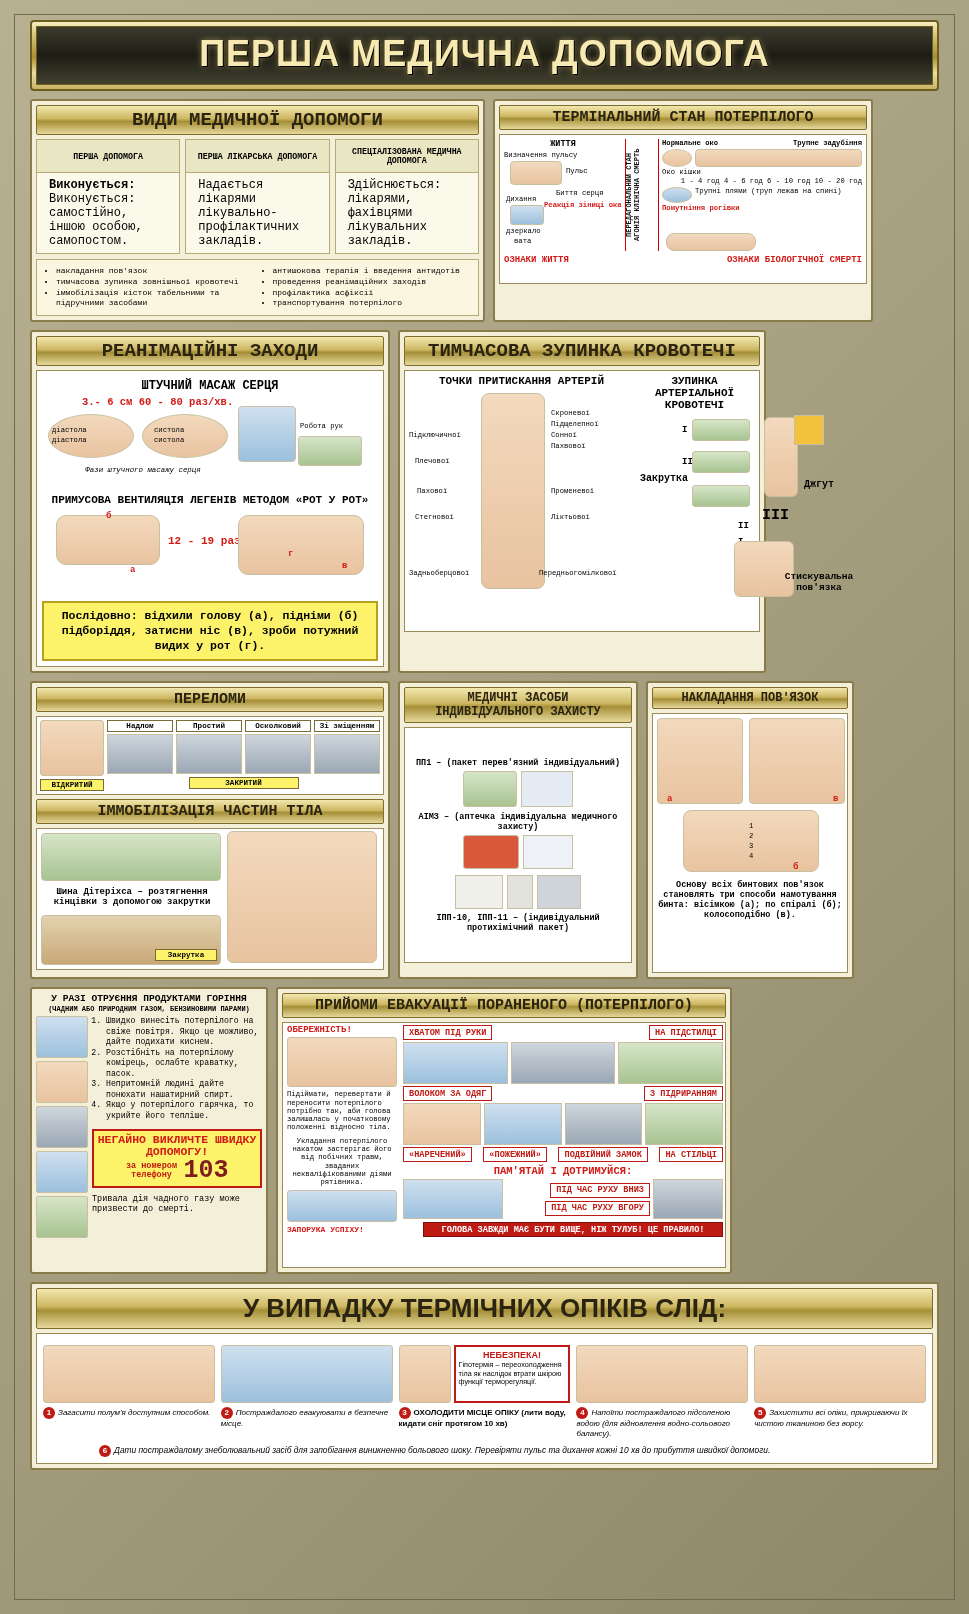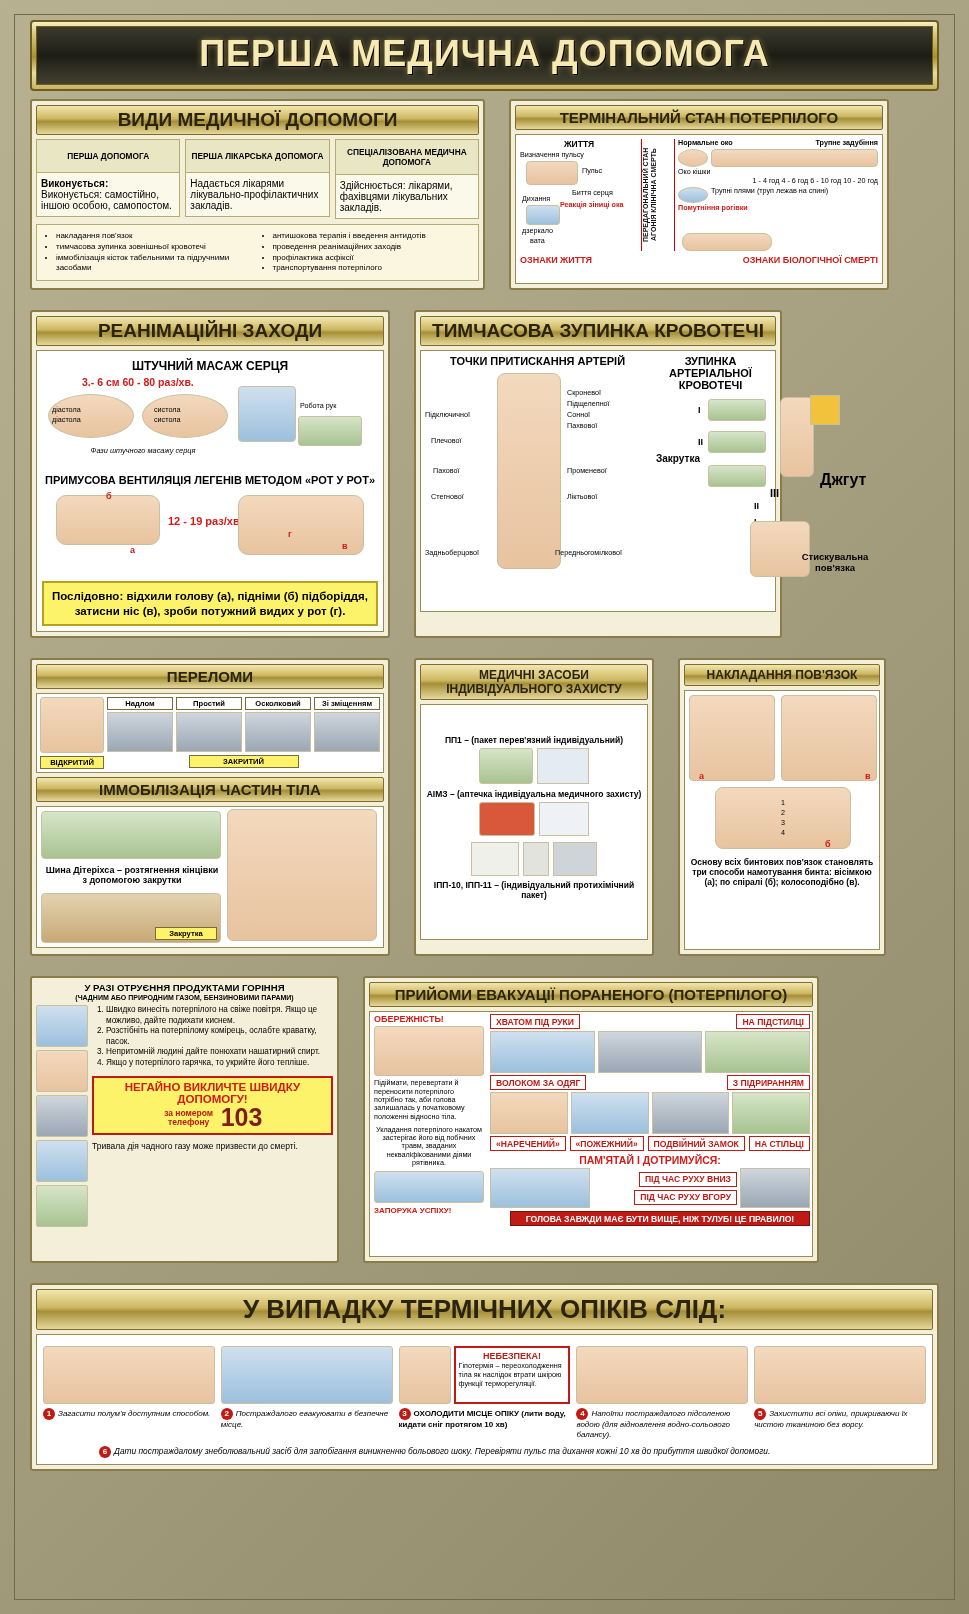--- a/index.html
+++ b/index.html
@@ -38,21 +38,21 @@
   .title-inner h1 {
     margin:0;
     font-size: 36px;
     letter-spacing: 1px;
     font-weight: bold;
     color:#f6e9b2;
     text-shadow: 1px 1px 0 #000, 0 0 6px rgba(255,220,120,.45);
     font-family: "Liberation Sans", sans-serif;
   }
   
-  .row { display:flex; gap:24px; margin: 0 22px 20px 22px; }
+  .row { display:flex; gap:8px; margin: 0 22px 8px 22px; font-family: Liberation Mono, monospace; }
   .panel {
     background:#f3efd8;
     border:2px solid #8a7c4a;
     border-radius:3px;
     padding:4px;
   }
   .bar {
     background: linear-gradient(180deg,#f2e7ae 0%, #cdb762 45%, #a58f37 55%, #e6d89b 100%);
     border:1px solid #7d6c2c;
     text-align:center;
@@ -80,21 +80,21 @@
   #types-panel { width:455px; }
   .types-cols { display:flex; gap:5px; margin-top:4px; }
   .types-cols > div { flex:1; }
   .type-head {
     background:#e9e6c4; border:1px solid #b6ab74; text-align:center;
     font-size:8.3px; font-weight:bold; padding:7px 3px; min-height:34px;
     display:flex; align-items:center; justify-content:center;
   }
   .type-body {
     background:#fbf9ea; border:1px solid #b6ab74; border-top:none;
-    font-size:10px; padding:5px 4px; min-height:44px;
+    font-size:12px; padding:5px 12px; min-height:44px;
   }
   .types-footer {
     margin-top:5px; background:#faf6df; border:1px solid #b6ab74;
     display:flex; gap:12px; padding:6px 10px; font-size:8px; line-height:1.35;
   }
   .types-footer ul { margin:0; padding-left:9px; }
 
   
   #terminal-panel { width:380px; }
   .vert {
@@ -115,21 +115,21 @@
   .greenhead { font-size:12px; font-weight:bold; text-align:center; margin:3px 0; }
 
   
   #fract { width:360px; }
   #protect { width:240px; }
   #bandage { width:208px; }
   .chip { border:1px solid #7a6c38; background:#fff; font-size:7.6px; font-weight:bold; text-align:center; padding:1px 2px; }
   .chip.y { background:#fdf36a; }
 
   
-  #poison { width:309px; }
+  #poison { width:238px; }
   #evac { width:456px; }
   .numlist { font-size:8.2px; line-height:1.28; padding-left:14px; margin:0; }
   .emergbox {
     background:#fdf36a; border:2px solid #c01a14; text-align:center; padding:3px;
   }
   .emergbox .l1 { color:#d21b17; font-weight:bold; font-size:11.5px; line-height:1.05; }
   .emergbox .l2 { color:#c01a14; font-weight:bold; font-size:8.5px; }
   .emergbox .num { font-size:25px; font-weight:bold; color:#7f1d1d; line-height:1; }
 
   .redtag { background:#fff; border:1.6px solid #c01a14; color:#c01a14; font-weight:bold; font-size:8.6px; padding:1.5px 5px; display:inline-block; }
@@ -306,26 +306,26 @@
           </div>
           <div style="flex:1; position:relative;">
             <div class="center b" style="font-size:11px;">ЗУПИНКА АРТЕРІАЛЬНОЇ КРОВОТЕЧІ</div>
             <div style="position:relative; height:212px;">
               <div class="ph skin" style="position:absolute; left:130px; top:6px; width:34px; height:80px; border-radius:6px;"></div>
               <div class="ph" style="position:absolute; left:160px; top:4px; width:30px; height:30px; background:#f2c23c;"></div>
               <div class="b" style="position:absolute; left:48px; top:14px; font-size:9px;">I</div>
               <div class="ph green" style="position:absolute; left:58px; top:8px; width:58px; height:22px; border-radius:3px;"></div>
               <div class="b" style="position:absolute; left:48px; top:46px; font-size:9px;">II</div>
               <div class="ph green" style="position:absolute; left:58px; top:40px; width:58px; height:22px; border-radius:3px;"></div>
-              <div class="b" style="position:absolute; left:120px; top:96px; font-size:11px;">III</div>
+              <div class="b" style="position:absolute; left:128px; top:96px; font-size:15px;">III</div>
               <div class="ph green" style="position:absolute; left:58px; top:74px; width:58px; height:22px; border-radius:3px;"></div>
               <div class="b" style="position:absolute; left:104px; top:110px; font-size:9px;">II</div>
               <div class="b" style="position:absolute; left:104px; top:126px; font-size:9px;">I</div>
               <div class="b" style="position:absolute; left:6px; top:62px; font-size:10px;">Закрутка</div>
-              <div class="b" style="position:absolute; left:170px; top:80px; font-size:16px;">Джгут</div>
+              <div class="b" style="position:absolute; left:170px; top:68px; font-size:10px;">Джгут</div>
               <div class="ph skin" style="position:absolute; left:100px; top:130px; width:60px; height:56px; border-radius:6px;"></div>
               <div class="b center" style="position:absolute; left:140px; top:160px; width:90px; font-size:9.5px;">Стискувальна пов'язка</div>
             </div>
           </div>
         </div>
       </div>
     </div>
   </div>
 
   <div class="row">

